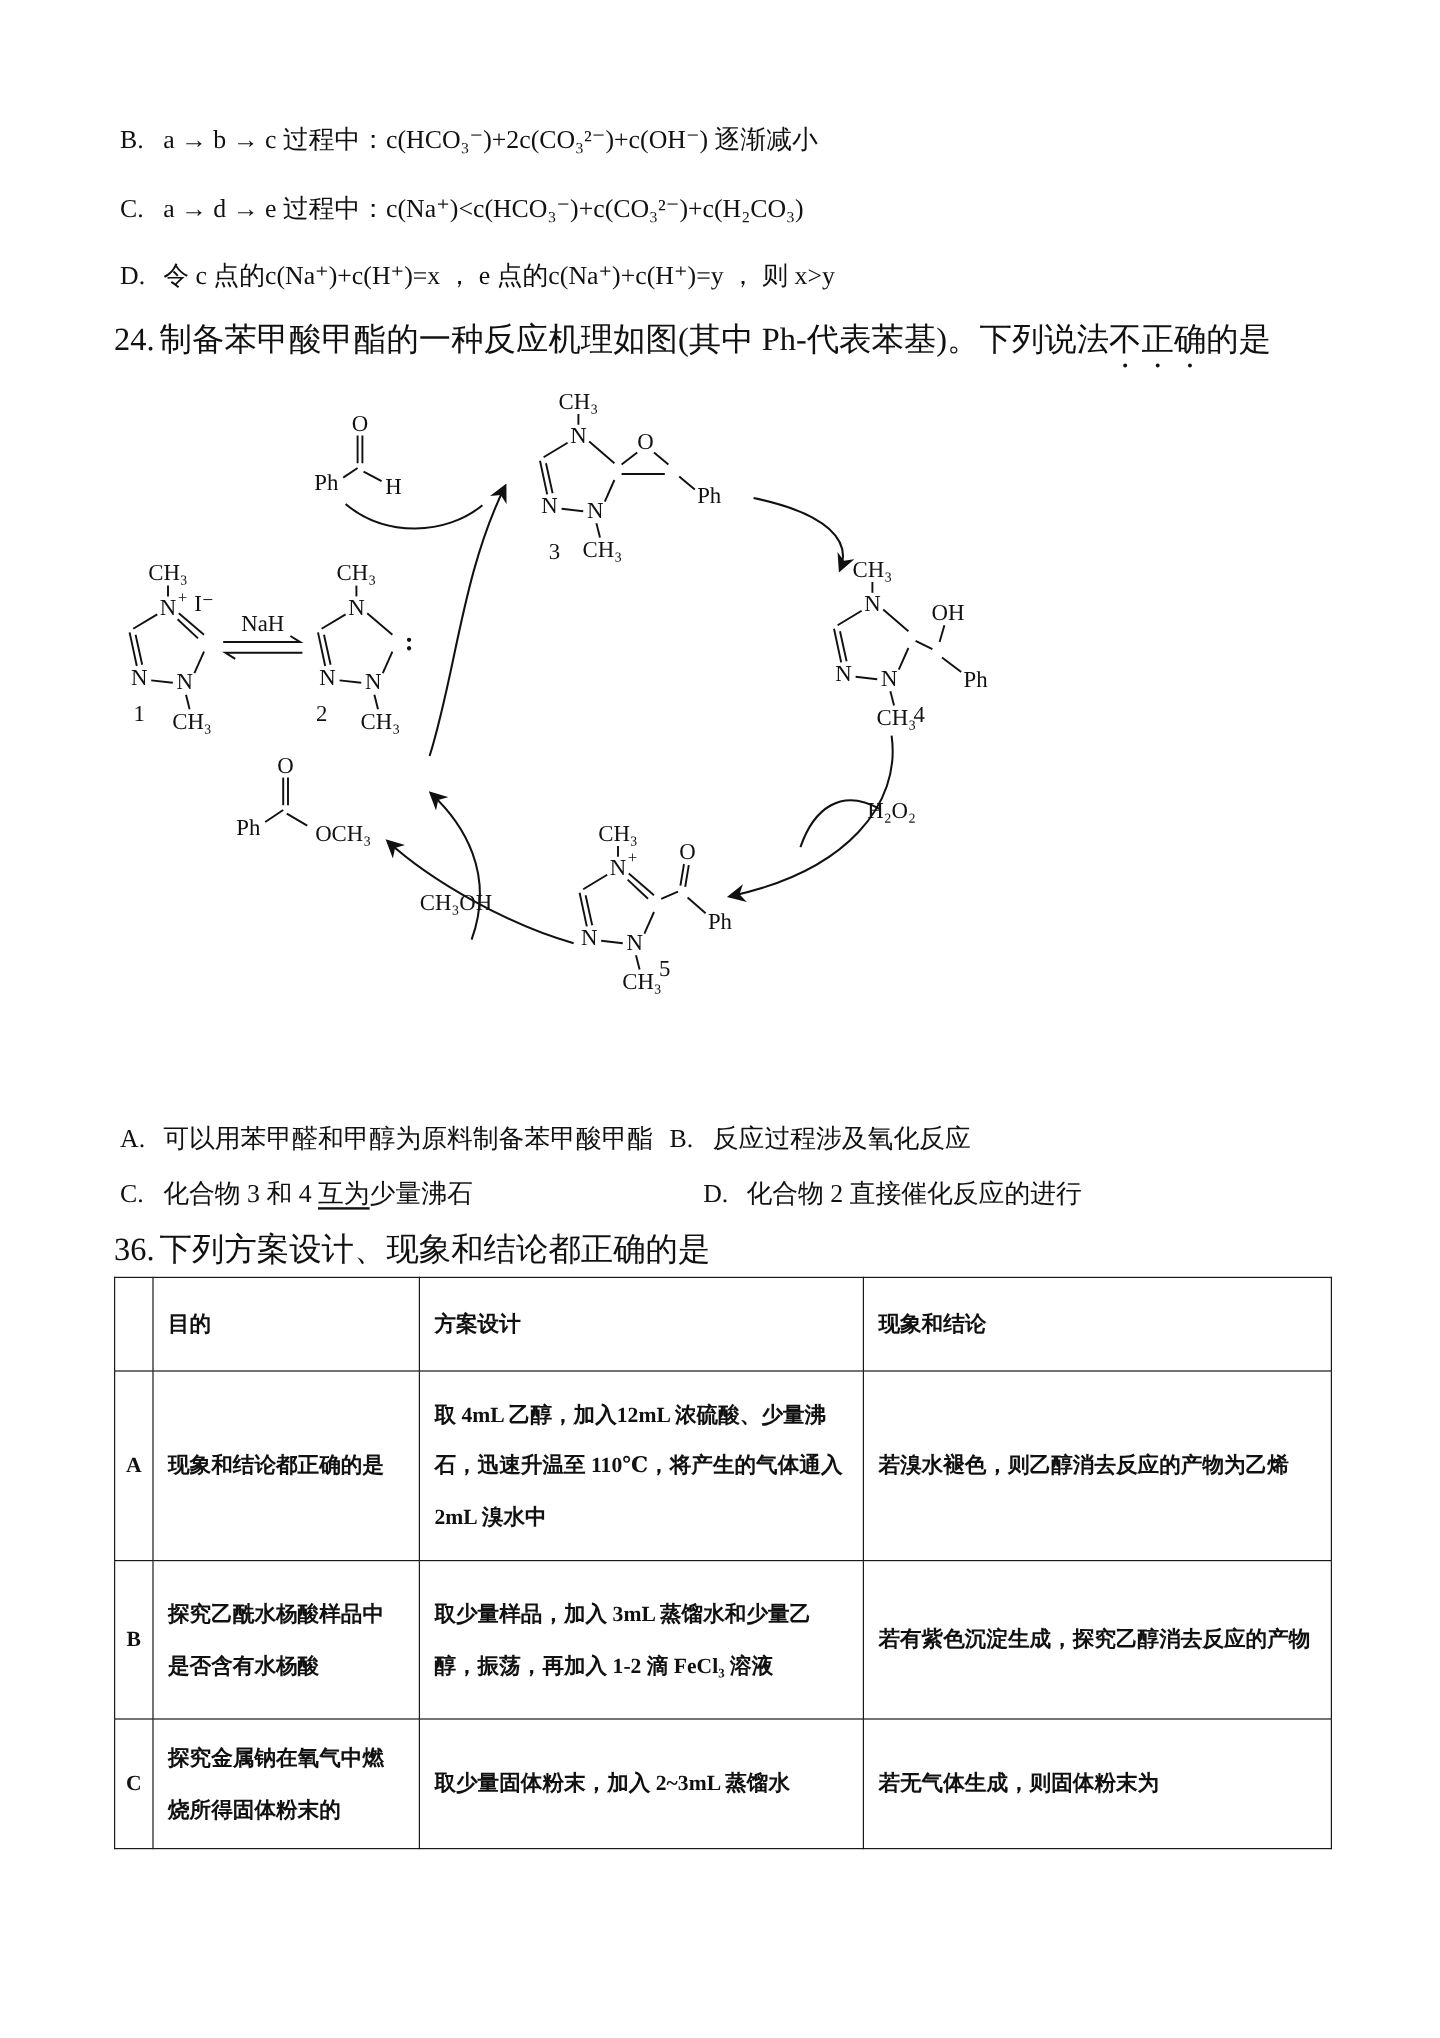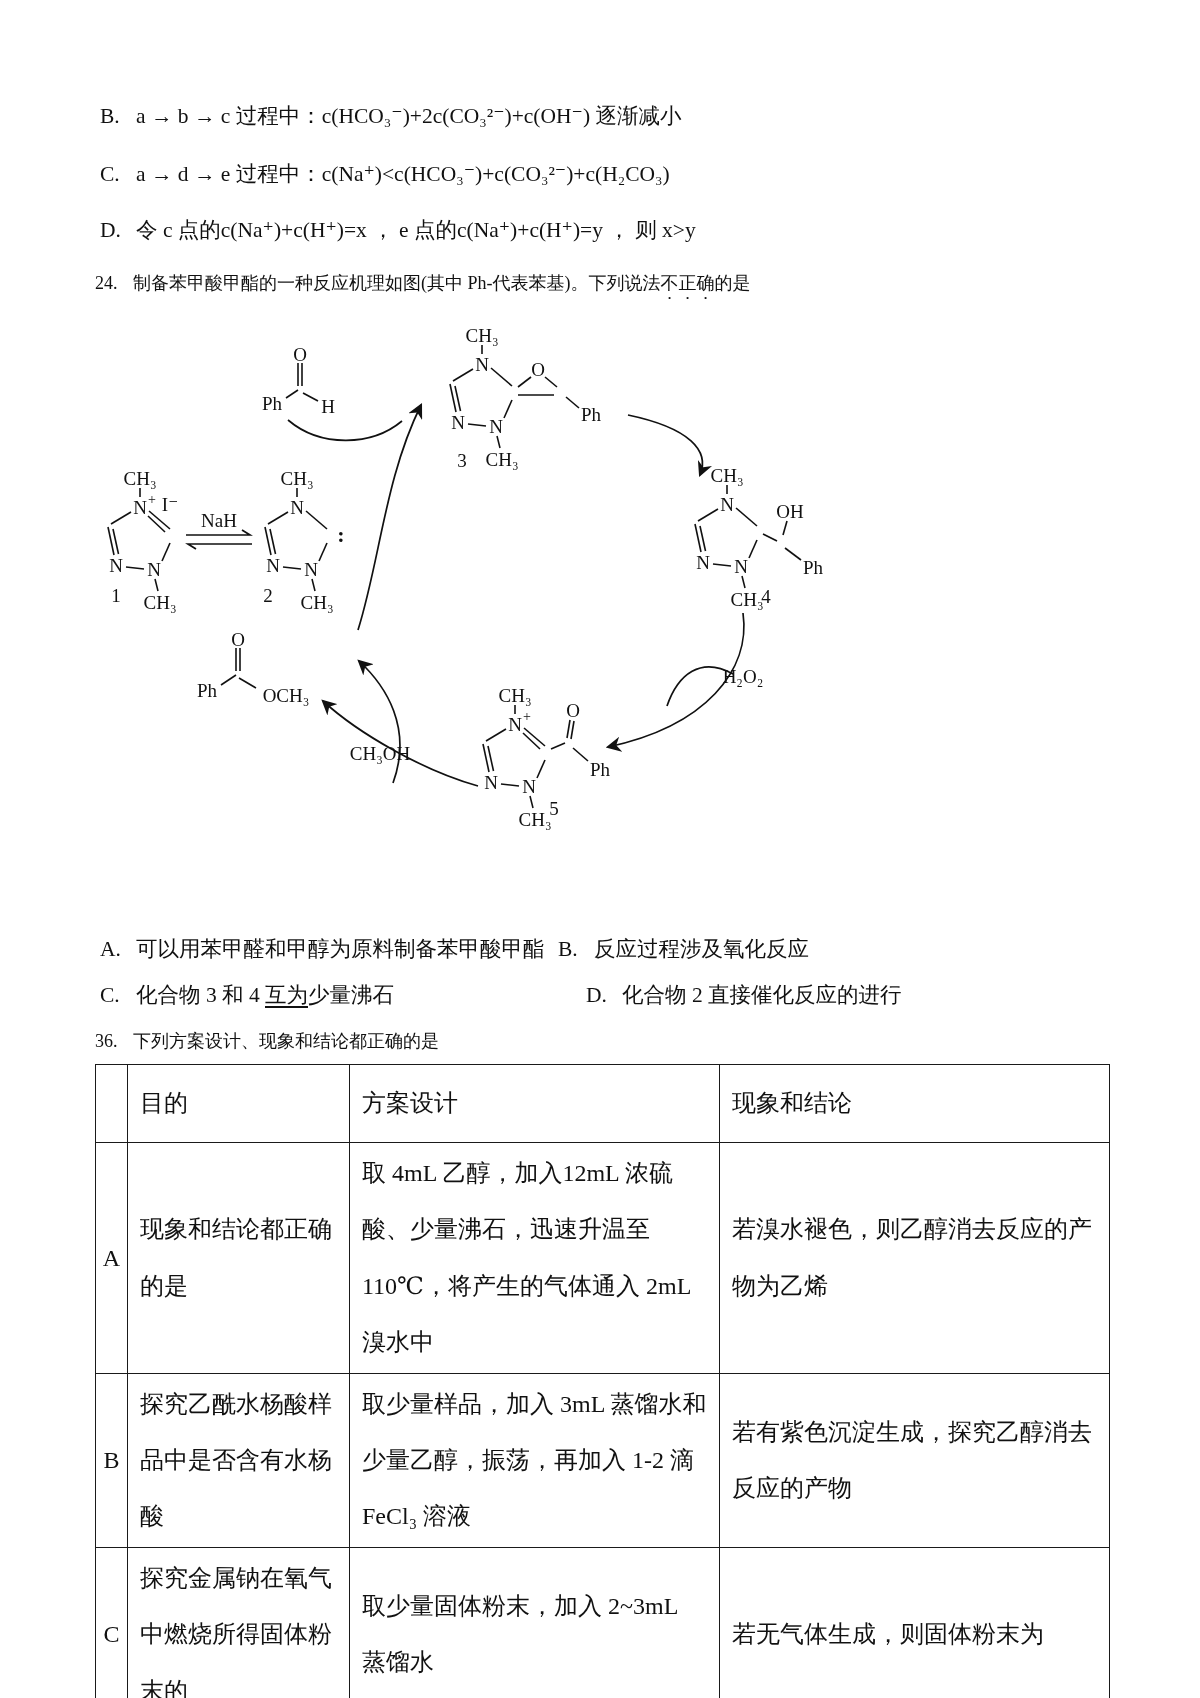--- a/index.html
+++ b/index.html
@@ -3,34 +3,34 @@
 <meta charset="utf-8">
 <style>
   html,body{margin:0;padding:0;background:#888;}
   #page{
     position:relative;width:1200px;height:1698px;background:#ffffff;
     font-family:"Liberation Serif","DejaVu Serif",serif;color:#111;overflow:hidden;
   }
   .abs{position:absolute;}
   .optline{display:flex;font-size:21.5px;line-height:32px;white-space:nowrap;}
   .optline .lbl{width:36px;flex:0 0 auto;}
-  .qtitle{font-size:18px;line-height:30px;white-space:nowrap;}
+  .qtitle{font-size:27px;line-height:30px;white-space:nowrap;}
   .qtitle .qnum{display:inline-block;width:38px;}
   .em-dot{
     -webkit-text-emphasis:filled dot #111;-webkit-text-emphasis-position:under right;
     text-emphasis:filled dot #111;text-emphasis-position:under right;
   }
   .ul{text-decoration:underline;text-underline-offset:4px;margin-top:29px;}
   .tworow{display:flex;font-size:21.5px;line-height:26px;}
   .tworow .cell1{flex:0 0 458px;display:flex;}
   .tworow .cell2{display:flex;}
   
   table.exam{border-collapse:collapse;table-layout:fixed;width:1014px;}
   table.exam th,table.exam td{
-    border:1.6px solid #1a1a1a;font-weight:normal;font-size:24px;
+    border:1.6px solid #1a1a1a;font-weight:bold;font-size:18px;
     padding:2px 12px;text-align:left;vertical-align:middle;line-height:2.35;
   }
   table.exam td.letter{text-align:center;padding:2px 2px;}
   
   svg text{
     font-family:"Liberation Serif","DejaVu Serif",serif;font-size:19px;fill:#111;
     text-anchor:middle;dominant-baseline:central;
   }
   svg text.sm{font-size:14px;}
   svg text.num{font-size:19px;}

